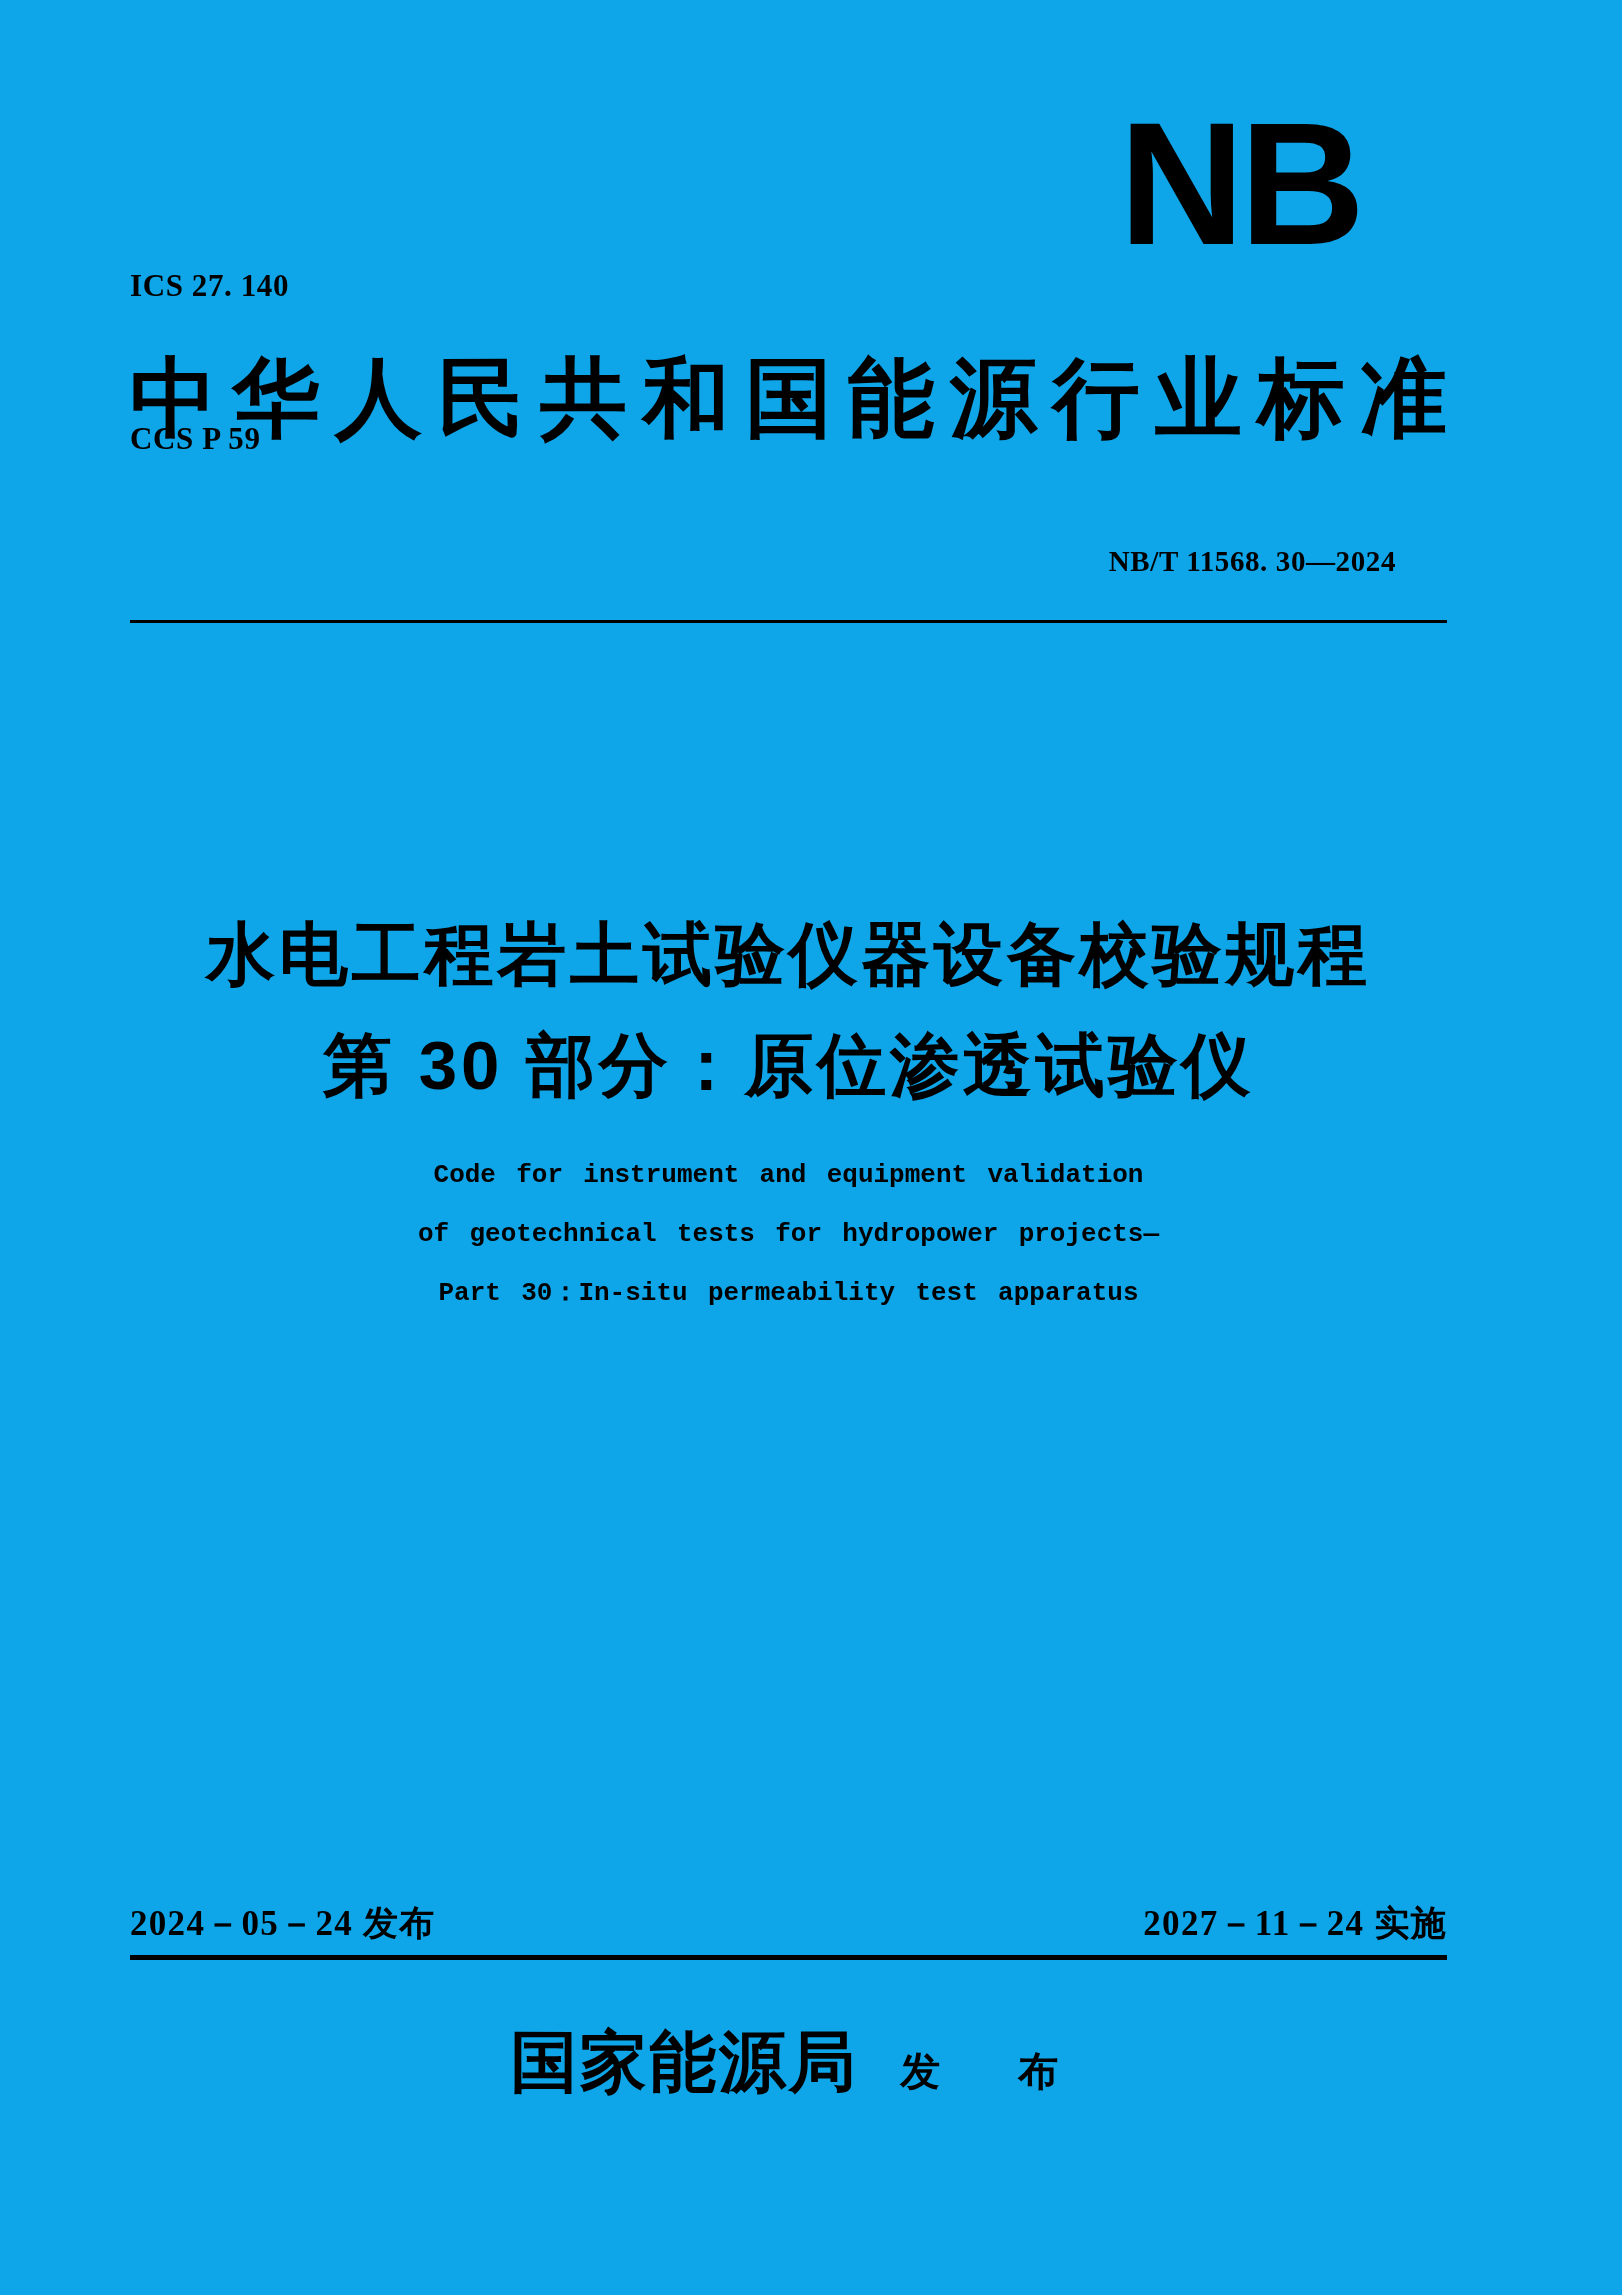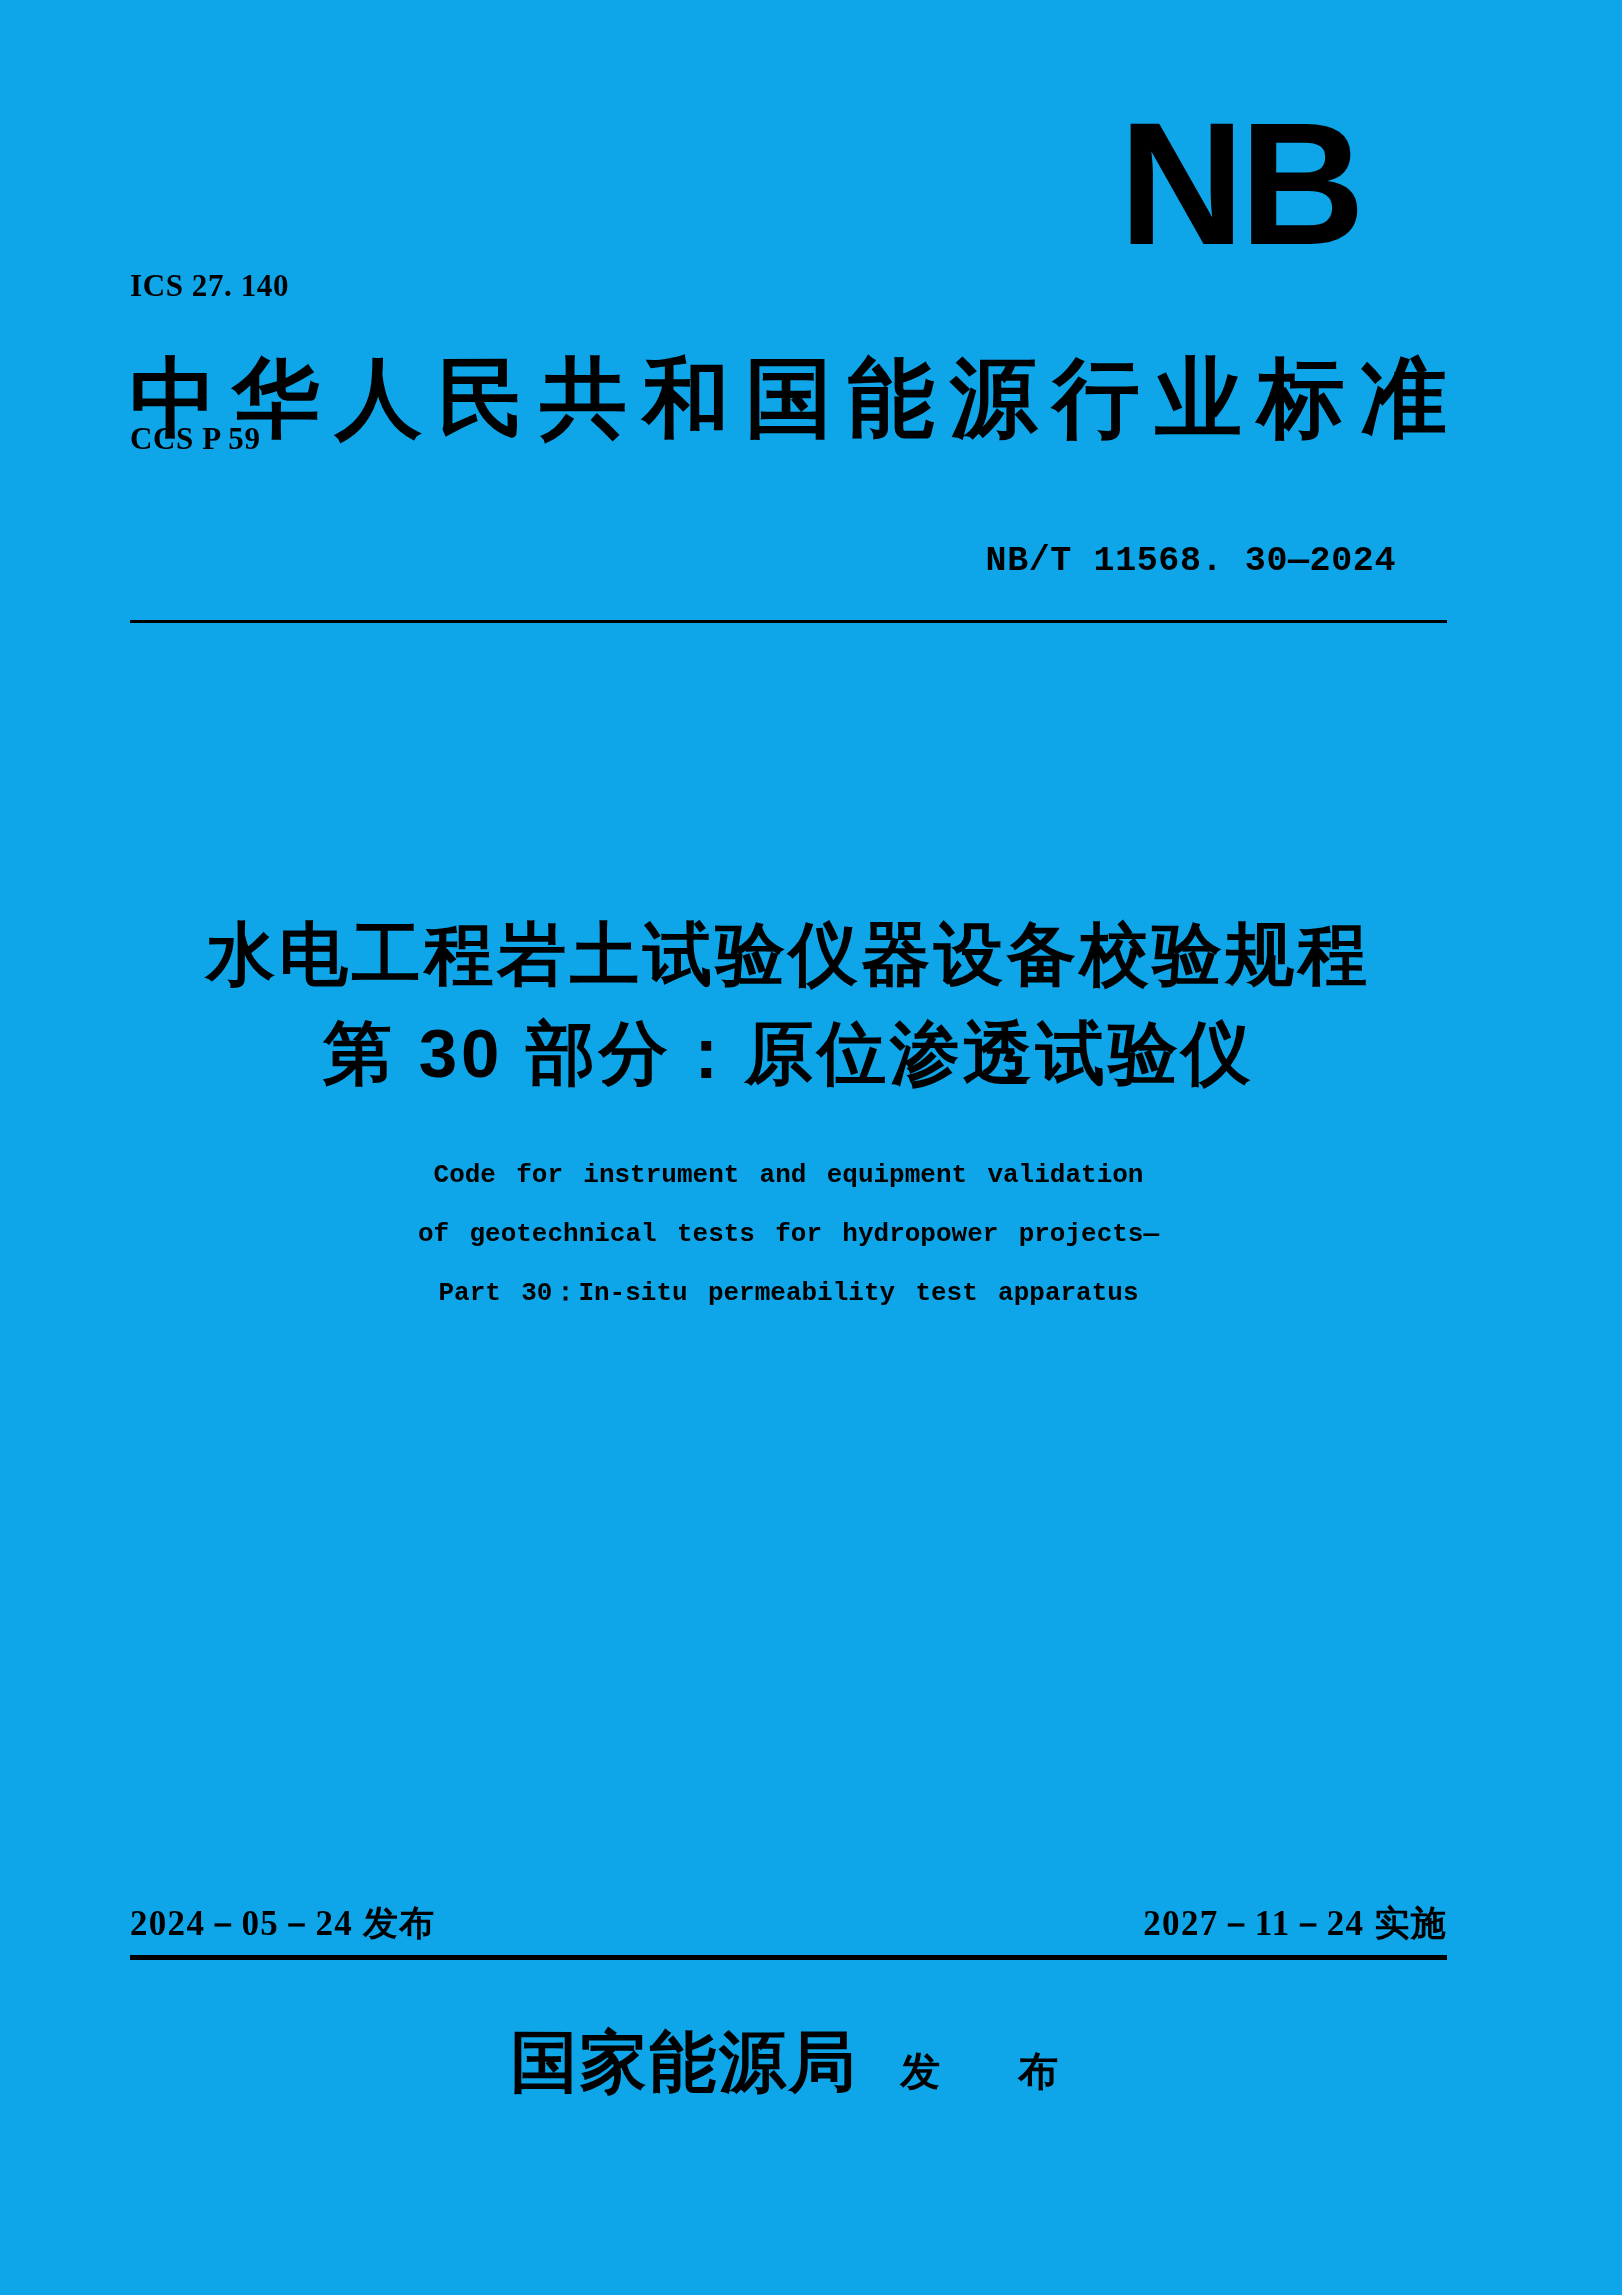--- a/index.html
+++ b/index.html
@@ -51,23 +51,23 @@
     white-space: nowrap;
     text-align: justify;
     text-align-last: justify;
   }
 
   
   .std-number {
     position: absolute;
     right: 226px;
     top: 540px;
-    font-family: Liberation Mono, monospace;
-    font-weight: bold;
-    font-size: 35px;
+    font-family: Liberation Serif, serif;
+    font-weight: bold;
+    font-size: 29px;
     line-height: 42px;
     letter-spacing: 0.6px;
   }
 
   .rule-top {
     position: absolute;
     left: 130px;
     top: 620px;
     width: 1317px;
     height: 2.6px;
@@ -87,21 +87,21 @@
   }
   .title-cn .cn-line1 {
     font-size: 69px;
     line-height: 77px;
     letter-spacing: 3.8px;
   }
   .title-cn .cn-line2 {
     font-size: 69px;
     line-height: 77px;
     letter-spacing: 3.8px;
-    margin-top: 22px;
+    margin-top: 34px;
   }
 
   
   .title-en {
     position: absolute;
     left: 130px;
     top: 1146px;
     width: 1317px;
     text-align: center;
     font-family: Liberation Mono, monospace;

